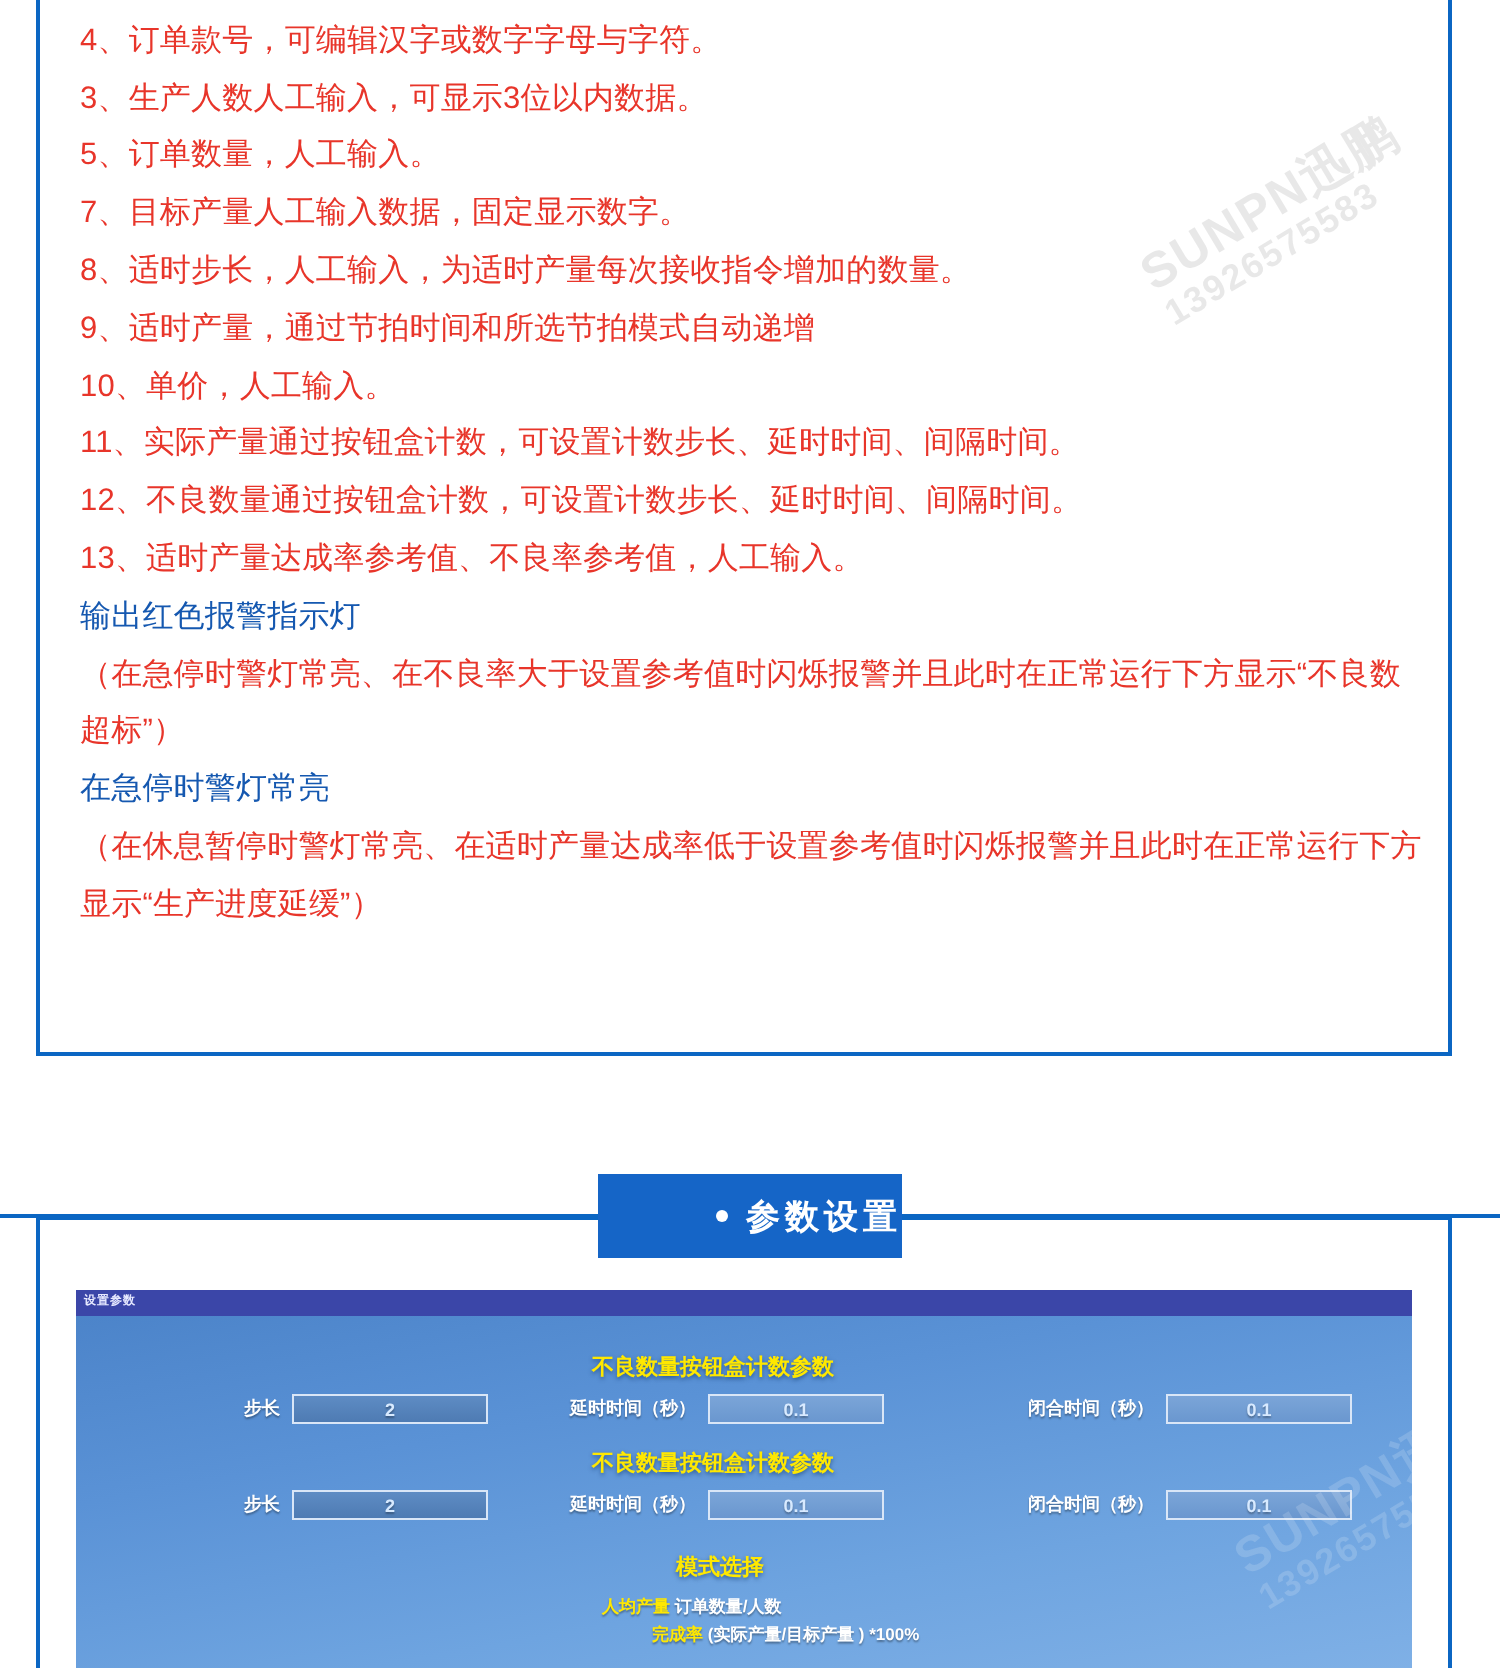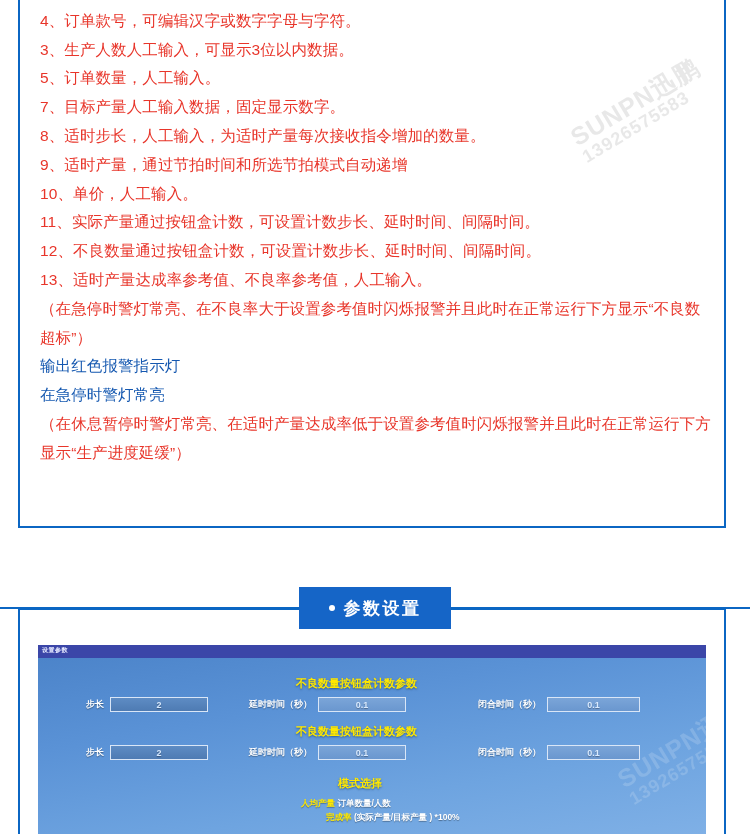--- a/index.html
+++ b/index.html
@@ -50,21 +50,21 @@
     top:20px; left:0; width:750px; height:2px;
     background:#0b66c3;
   }
   .badge{
     position:absolute;
     left:299px; top:0;
     width:152px; height:42px;
     background:#1565c7;
     display:flex;
     align-items:center;
-    justify-content:center;
+    justify-content:flex-end;
     gap:9px;
     z-index:5;
   }
   .badge-dot{
     width:6px;height:6px;border-radius:50%;
     background:#ffffff;display:block;
   }
   .badge-text{
     color:#ffffff;
     font-size:17px;
@@ -93,21 +93,21 @@
   .app-titlebar{
     position:absolute;left:0;top:0;width:100%;height:13px;
     background:#3b46a8;
   }
   .app-title{
     position:absolute;left:4px;top:1px;
     font-size:6px;color:#e6e9ff;font-weight:700;letter-spacing:0.5px;
     white-space:nowrap;
   }
   .app-body{position:absolute;left:0;top:13px;width:100%;height:176px;}
-  .fld{position:absolute;display:flex;align-items:center;gap:6px;}
+  .fld{position:absolute;display:flex;align-items:center;gap:6px;margin-left:36px;}
   .fld-label{
     font-size:9px;color:#ffffff;font-weight:700;white-space:nowrap;
     text-shadow:0 1px 1px rgba(0,0,0,.35);
   }
   .fld-input{
     height:15px;
     border:1px solid #d9e6f7;
     background:linear-gradient(180deg,#5e8cc4,#4e7bb3);
     display:flex;align-items:center;justify-content:center;
     box-sizing:border-box;
@@ -168,22 +168,22 @@
         <div class="spec-line">4、订单款号，可编辑汉字或数字字母与字符。</div>
         <div class="spec-line">3、生产人数人工输入，可显示3位以内数据。</div>
         <div class="spec-line">5、订单数量，人工输入。</div>
         <div class="spec-line">7、目标产量人工输入数据，固定显示数字。</div>
         <div class="spec-line">8、适时步长，人工输入，为适时产量每次接收指令增加的数量。</div>
         <div class="spec-line">9、适时产量，通过节拍时间和所选节拍模式自动递增</div>
         <div class="spec-line">10、单价，人工输入。</div>
         <div class="spec-line">11、实际产量通过按钮盒计数，可设置计数步长、延时时间、间隔时间。</div>
         <div class="spec-line">12、不良数量通过按钮盒计数，可设置计数步长、延时时间、间隔时间。</div>
         <div class="spec-line">13、适时产量达成率参考值、不良率参考值，人工输入。</div>
+        <div class="spec-line blue">输出红色报警指示灯</div>
         <div class="spec-line wrap">（在急停时警灯常亮、在不良率大于设置参考值时闪烁报警并且此时在正常运行下方显示“不良数超标”）</div>
-        <div class="spec-line blue">输出红色报警指示灯</div>
         <div class="spec-line blue">在急停时警灯常亮</div>
         <div class="spec-line wrap">（在休息暂停时警灯常亮、在适时产量达成率低于设置参考值时闪烁报警并且此时在正常运行下方显示“生产进度延缓”）</div>
       </div>
   </div>
 
   <div class="wm" style="left:566px;top:128px;">
     <div class="wm-brand">SUNPN迅鹏</div>
     <div class="wm-phone">13926575583</div>
   </div>
 

